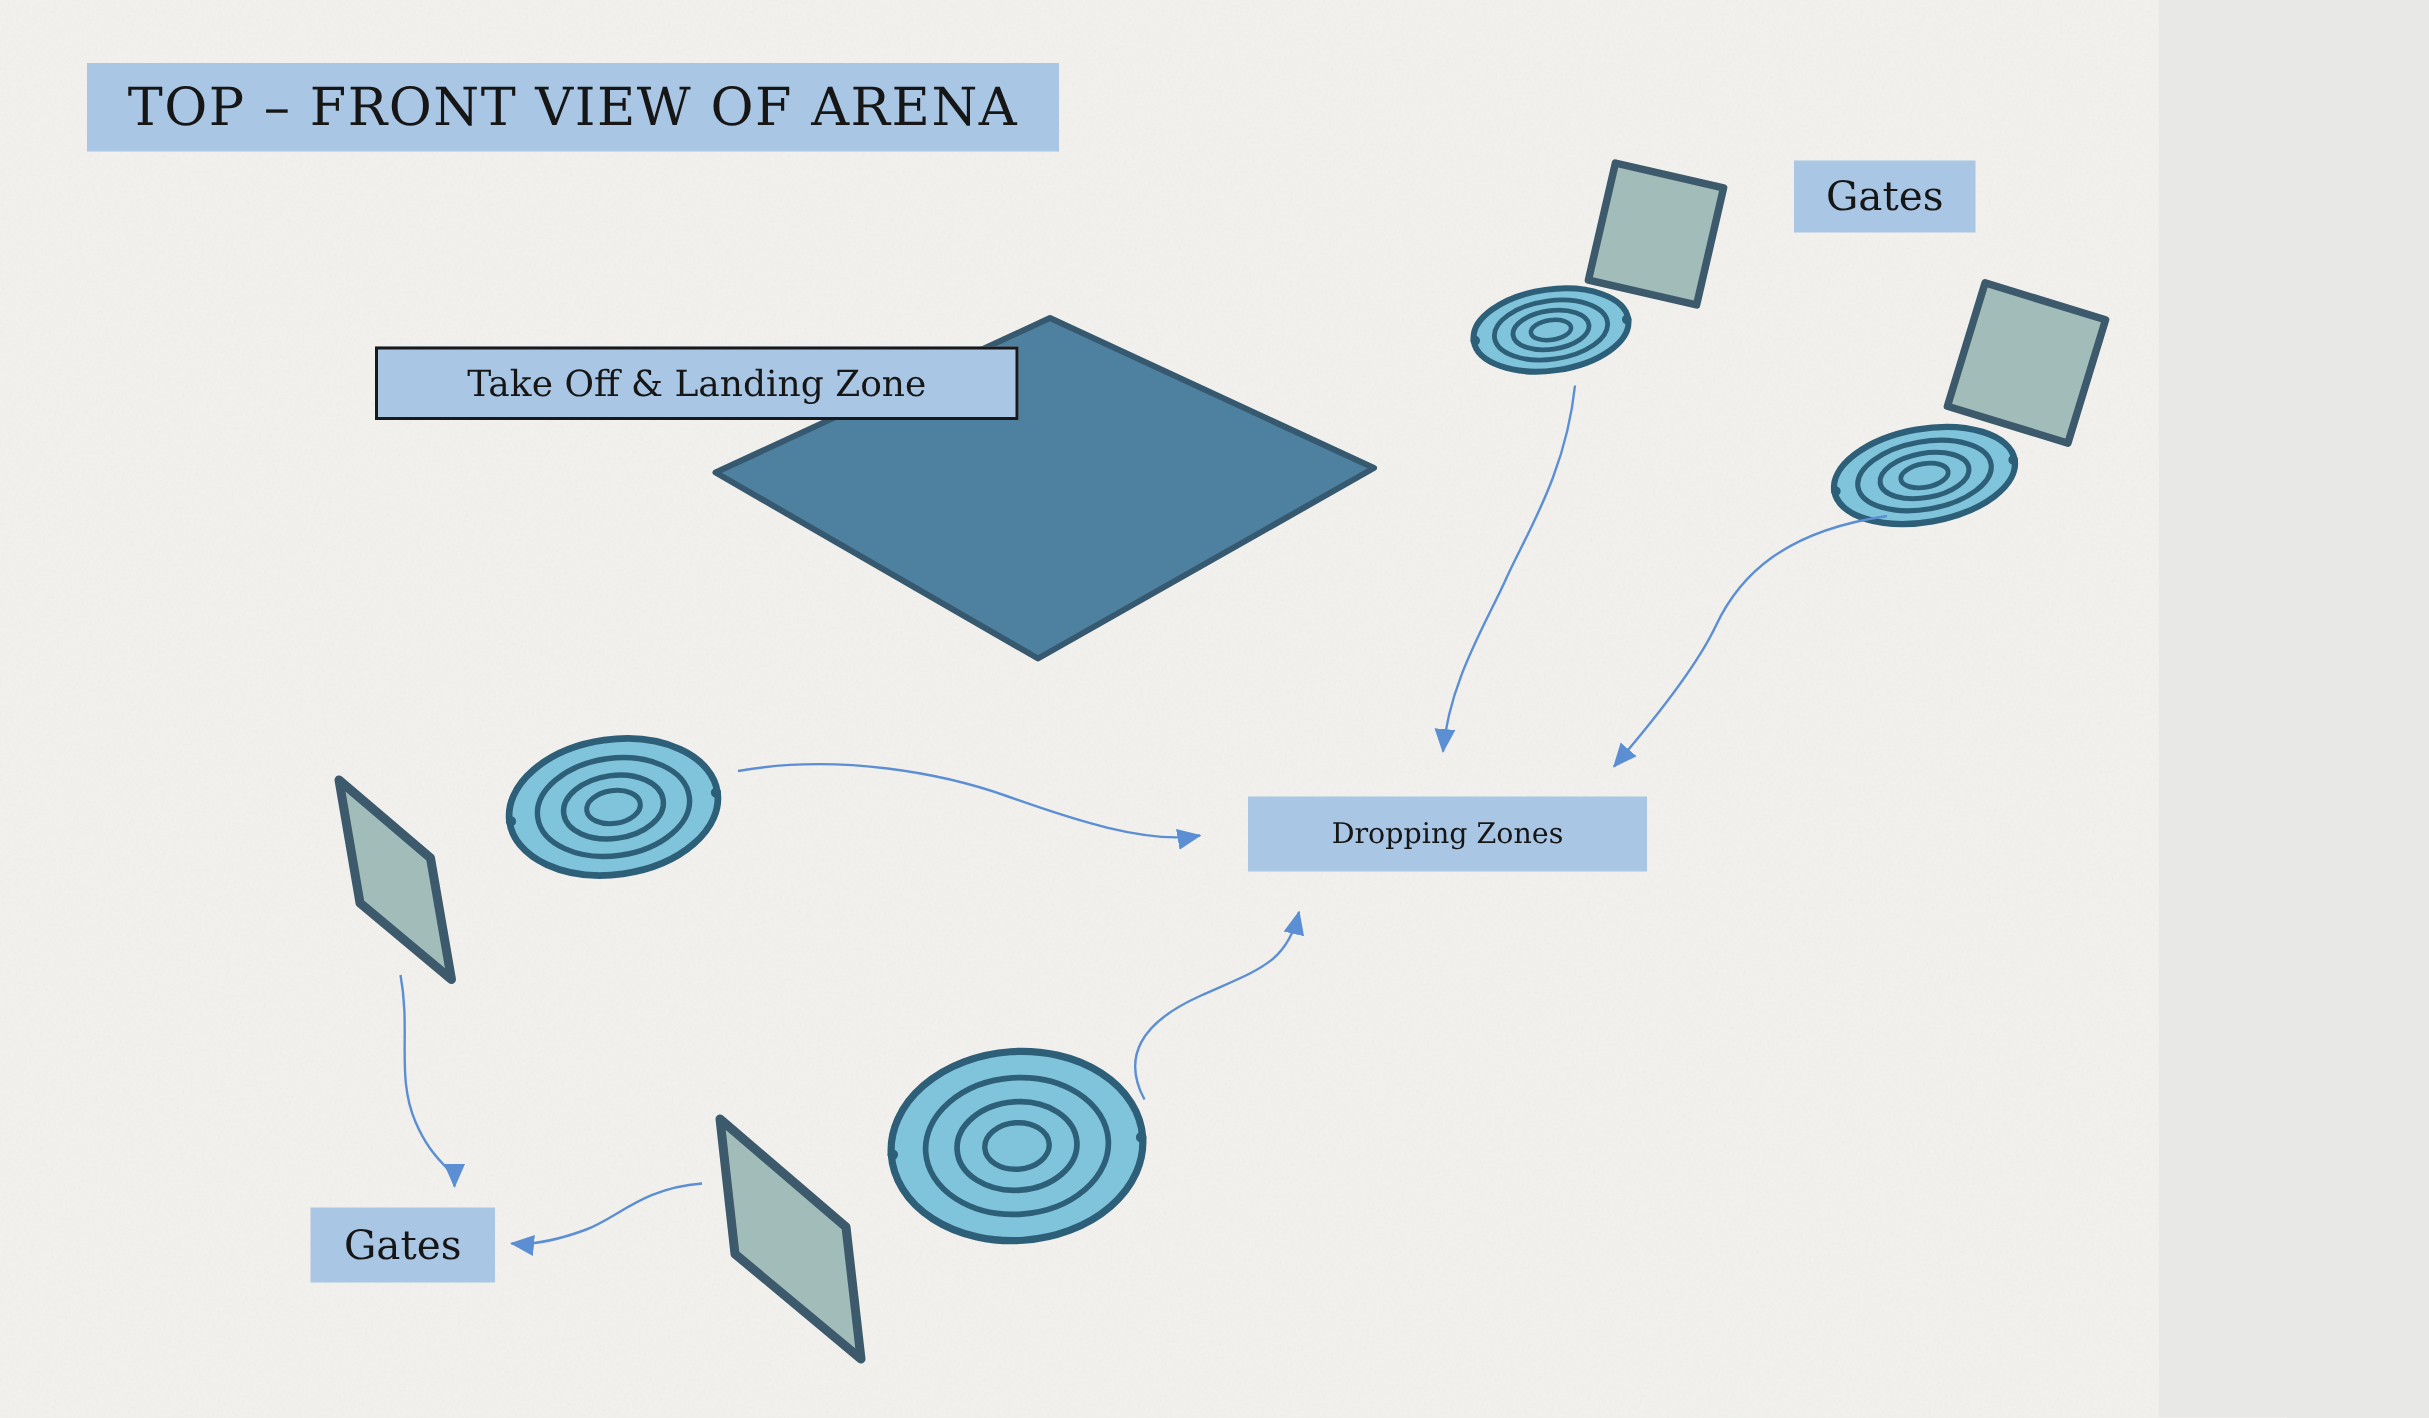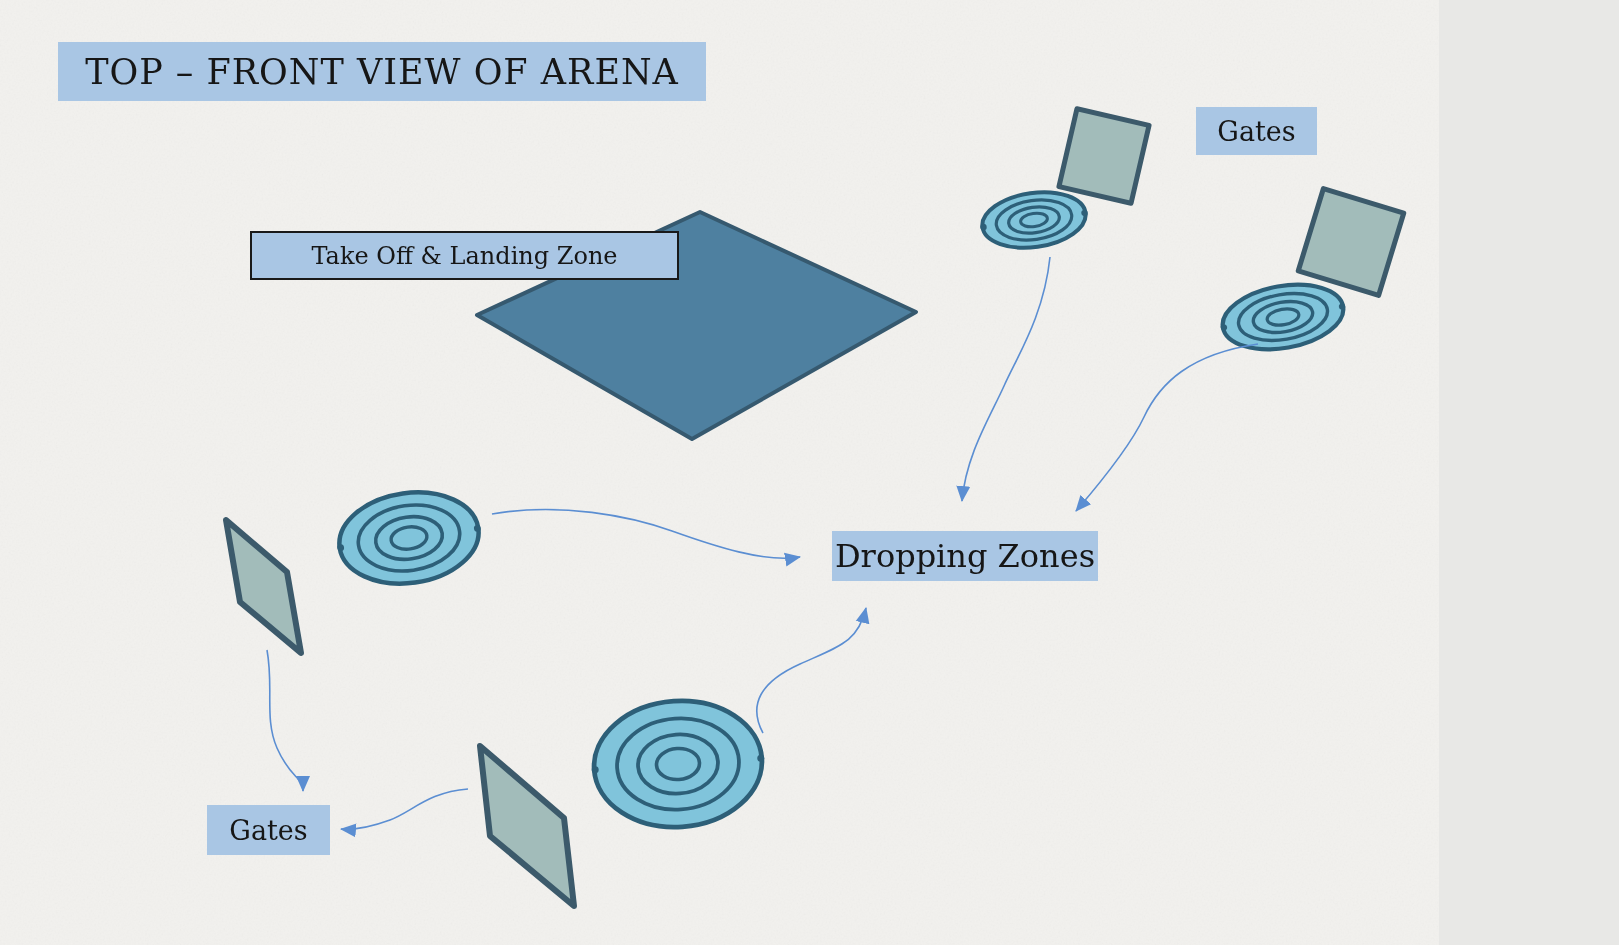--- a/index.html
+++ b/index.html
@@ -22,21 +22,21 @@
   }
   #stage svg.layer{position:absolute;left:0;top:0;}
   .lbl{
     position:absolute;background:var(--label-bg);color:var(--label-text);
     display:flex;align-items:center;justify-content:center;
     white-space:nowrap;
   }
   .lbl-title{left:58px;top:42px;width:648px;height:59px;font-size:35px;letter-spacing:1px;}
   .lbl-gates-top{left:1196px;top:107px;width:121px;height:48px;font-size:27px;}
   .lbl-takeoff{left:250px;top:231px;width:425px;height:45px;font-size:24px;border:2px solid #191919;}
-  .lbl-dropping{left:832px;top:531px;width:266px;height:50px;font-size:32px;}
+  .lbl-dropping{left:832px;top:531px;width:266px;height:50px;font-size:19px;}
   .lbl-gates-bottom{left:207px;top:805px;width:123px;height:50px;font-size:27px;}
 </style>
 </head>
 <body>
 
 <div id="stage">
 
   <svg class="layer" width="1619" height="945" viewBox="0 0 1619 945">
     <defs>
       <filter id="grain" x="0" y="0" width="100%" height="100%">

